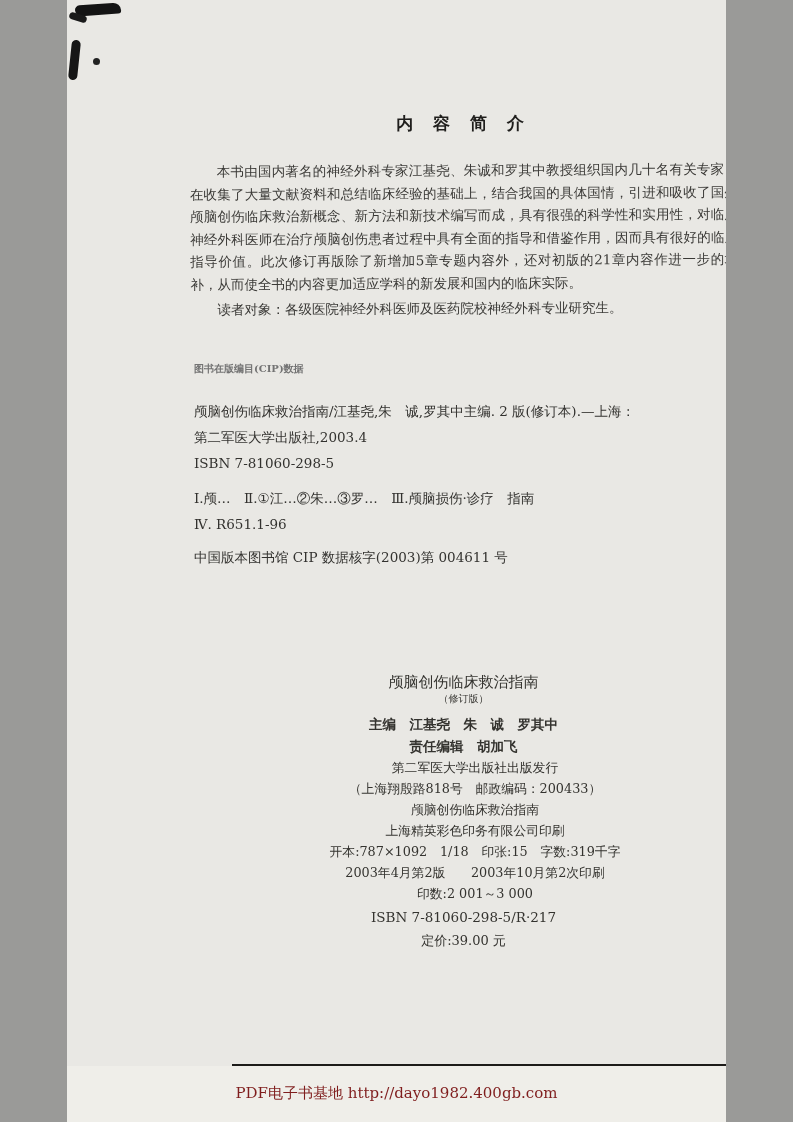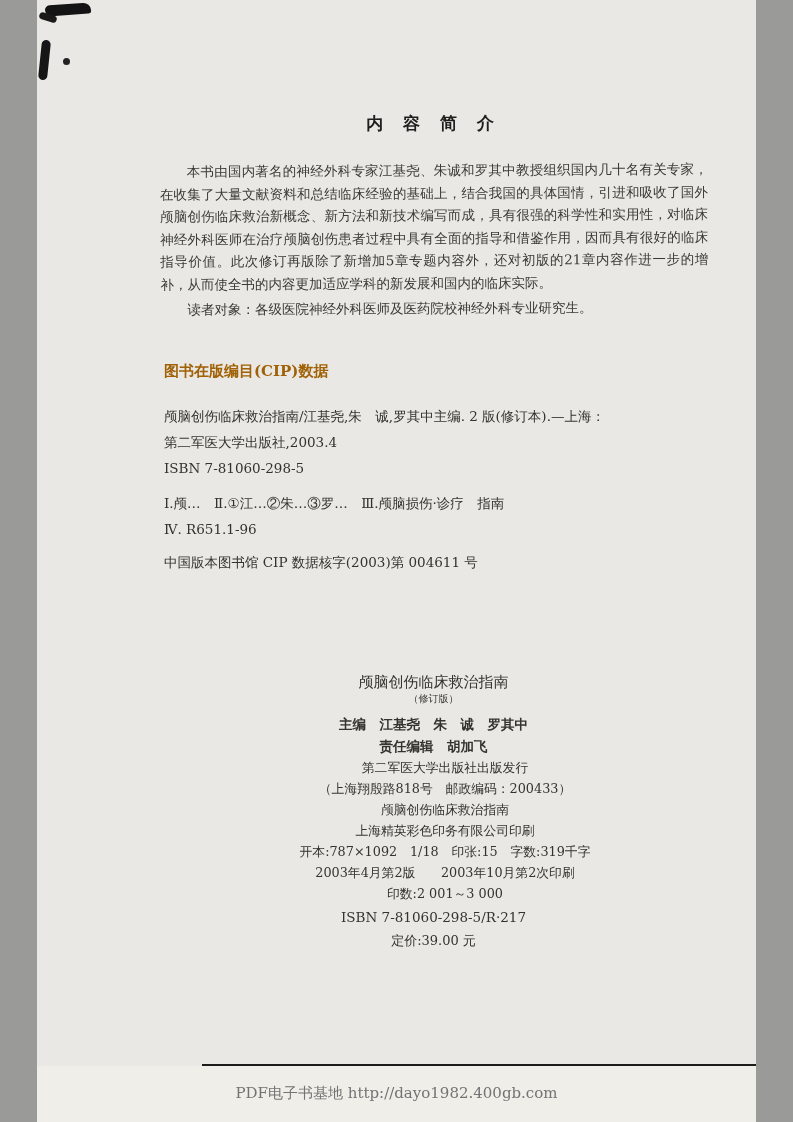--- a/index.html
+++ b/index.html
@@ -2,21 +2,21 @@
 <html><head>
 <meta charset="utf-8">
 <style>
   html, body {
     margin: 0;
     padding: 0;
     background: #9a9a98;
   }
   .page {
     position: relative;
-    width: 719px;
+    width: 659px;
     height: 1122px;
     margin: 0 auto;
     background: linear-gradient(180deg, #e9e8e4 0%, #eae9e5 60%, #edecе8 100%);
     background-color: #e9e8e4;
     font-family: "DejaVu Serif", "Liberation Serif", serif;
     color: #2b2a28;
     overflow: hidden;
   }
   
   .artifact-1 {
@@ -78,22 +78,22 @@
   }
 
   .cip {
     position: absolute;
     top: 362px;
     left: 127px;
     width: 570px;
   }
   .cip-heading {
     font-weight: bold;
-    font-size: 15px;
-    color: #a16207;
+    font-size: 10px;
+    color: #737373;
     margin-bottom: 22px;
   }
   .cip-line {
     font-size: 13.5px;
     line-height: 26px;
     color: #33322f;
     white-space: nowrap;
   }
   .cip-line.gap-before { margin-top: 9px; }
   .cip-line.gap-before-lg { margin-top: 7px; }
@@ -156,21 +156,21 @@
     height: 2px;
     background: #1c1b19;
   }
   .footer-text {
     position: absolute;
     top: 1084px;
     left: 0;
     width: 100%;
     text-align: center;
     font-size: 15px;
-    color: #737373;
+    color: #7f1d1d;
     font-family: "DejaVu Serif", "Liberation Serif", serif;
   }
 </style>
 </head>
 <body>
 
 <div class="page">
 
   <div class="artifact-1"></div>
   <div class="artifact-2"></div>

